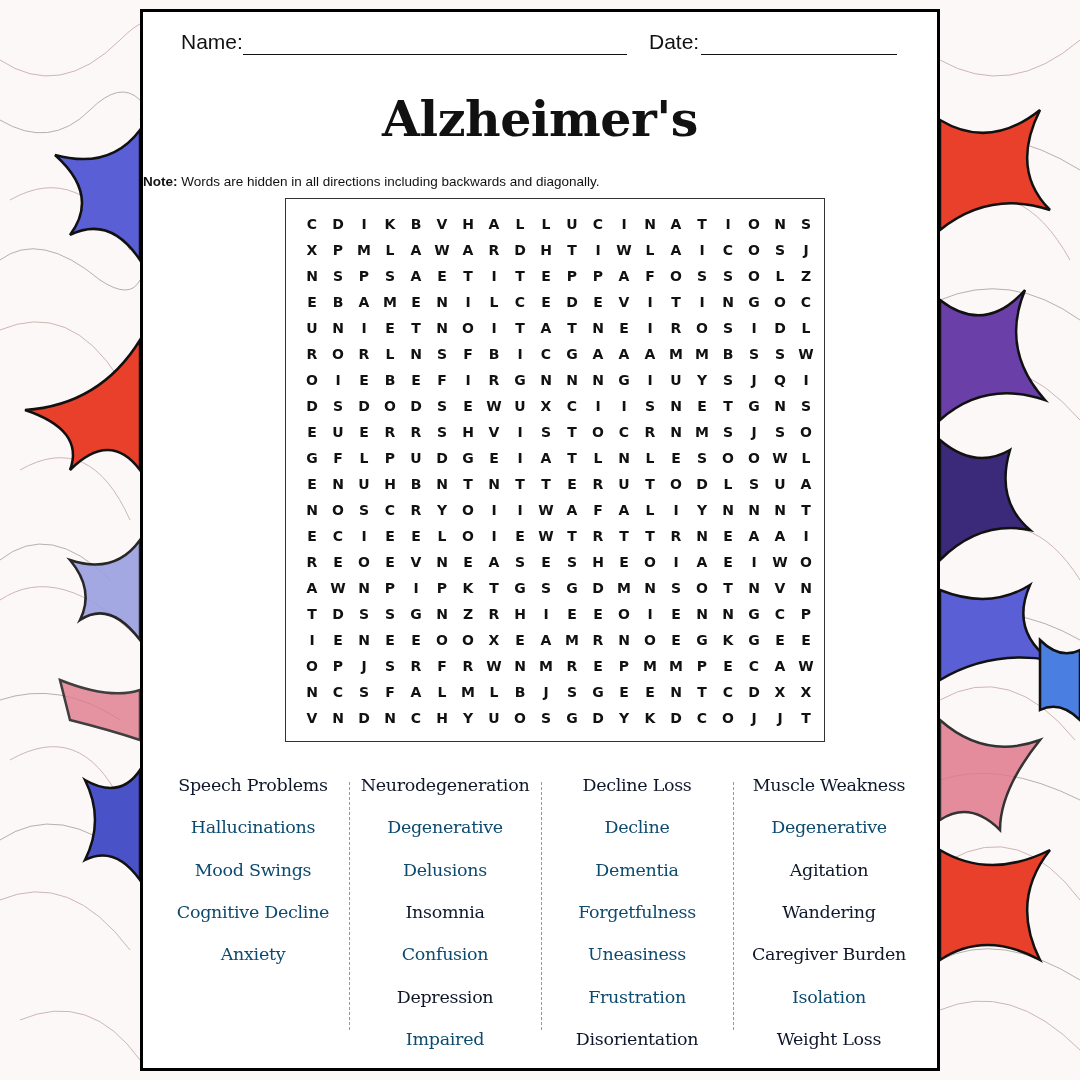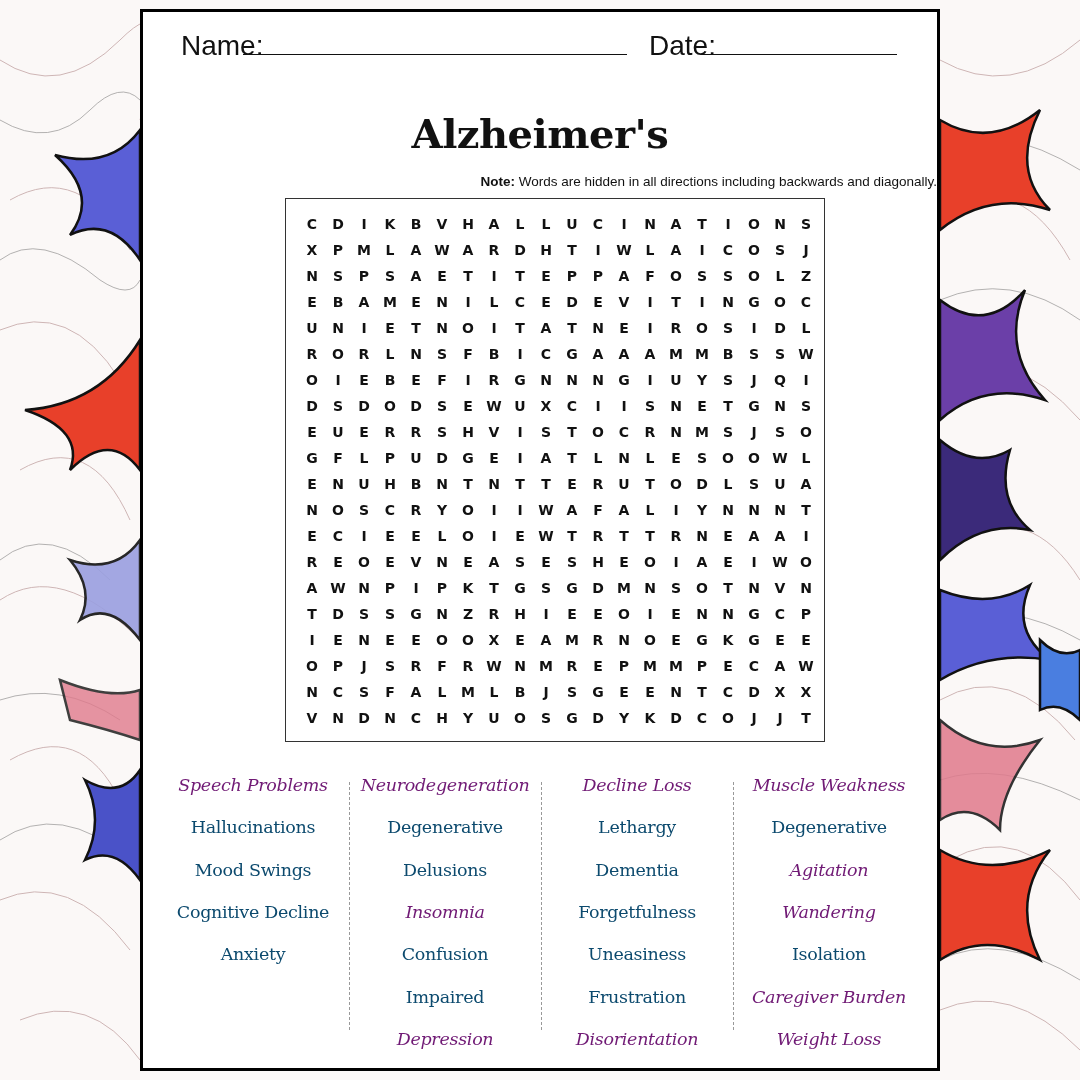--- a/index.html
+++ b/index.html
@@ -8,33 +8,32 @@
     background:#fbf8f7;
     font-family:"Liberation Sans", sans-serif;
   }
   .bg { position:absolute; inset:0; }
   .paper {
     position:absolute; left:140px; top:9px; width:794px; height:1056px;
     background:#ffffff; border:3px solid #000; box-sizing:content-box;
   }
   .name-row {
     position:absolute; top:18px; left:38px; right:38px; height:30px;
-    font-family:"Liberation Sans", sans-serif; font-size:28px; color:#111;
+    font-family:"Liberation Sans", sans-serif; font-size:21px; color:#111;
   }
   .name-label { position:absolute; left:0; top:0; }
   .date-label { position:absolute; left:468px; top:0; }
   .line { position:absolute; top:24px; border-bottom:1.5px solid #111; }
   .title {
     position:absolute; top:78px; left:0; right:0; text-align:center;
-    font-family:"DejaVu Serif", serif; font-weight:bold; font-size:40px; color:#111;
+    font-family:"DejaVu Serif", serif; font-weight:bold; font-size:49px; color:#111;
     letter-spacing:-0.5px;
-    margin-top:20px;
   }
   .note {
-    position:absolute; top:162px; left:0; right:0; text-align:right;
+    position:absolute; top:162px; left:0; right:0; text-align:left;
     font-family:"Liberation Sans", sans-serif; font-size:13.5px; color:#111;
   }
   .note b { font-weight:bold; }
   .grid-box {
     position:absolute; left:142px; top:186px; width:540px; height:544px;
     border:1.5px solid #333; box-sizing:border-box;
   }
   .grid {
     position:absolute; left:13px; top:12px;
     display:grid; grid-template-columns:repeat(20, 26px); grid-auto-rows:26px;
@@ -50,21 +49,21 @@
   .col { position:relative; display:flex; flex-direction:column; }
   .col + .col::before {
     content:""; position:absolute; left:0; top:18px; height:248px;
     border-left:1.5px dashed #999;
   }
   .word {
     height:42.3px; display:flex; align-items:center; justify-content:center;
     font-family:"DejaVu Serif", serif; font-size:17.5px; color:#0c4a6e;
     white-space:nowrap; letter-spacing:-0.3px;
   }
-  .word.dark { color:#701a75;font-style:italic; }
+  .word.dark { color:#0f172a; }
 </style>
 </head>
 <body>
 
 <svg class="bg" width="1080" height="1080" viewBox="0 0 1080 1080">
   <g fill="none" stroke="#b99" stroke-width="1" opacity="0.7">
     <path d="M0 60 Q60 100 120 40 T140 120"></path>
     <path d="M10 200 Q80 160 130 250"></path>
     <path d="M0 330 Q70 300 120 380"></path>
     <path d="M20 470 Q90 430 130 520"></path>
@@ -535,35 +534,35 @@
         <div class="word">Mood Swings</div>
         <div class="word">Cognitive Decline</div>
         <div class="word">Anxiety</div>
       </div>
       <div class="col">
         <div class="word dark">Neurodegeneration</div>
         <div class="word">Degenerative</div>
         <div class="word">Delusions</div>
         <div class="word dark">Insomnia</div>
         <div class="word">Confusion</div>
+        <div class="word dark">Depression</div>
         <div class="word">Impaired</div>
-        <div class="word dark">Depression</div>
       </div>
       <div class="col">
         <div class="word dark">Decline Loss</div>
-        <div class="word">Lethargy</div>
+        <div class="word">Decline</div>
         <div class="word">Dementia</div>
         <div class="word">Forgetfulness</div>
         <div class="word">Uneasiness</div>
         <div class="word">Frustration</div>
         <div class="word dark">Disorientation</div>
       </div>
       <div class="col">
         <div class="word dark">Muscle Weakness</div>
         <div class="word">Degenerative</div>
         <div class="word dark">Agitation</div>
         <div class="word dark">Wandering</div>
+        <div class="word dark">Caregiver Burden</div>
         <div class="word">Isolation</div>
-        <div class="word dark">Caregiver Burden</div>
         <div class="word dark">Weight Loss</div>
       </div>
     </div>
 </div>
 
 </body></html>

